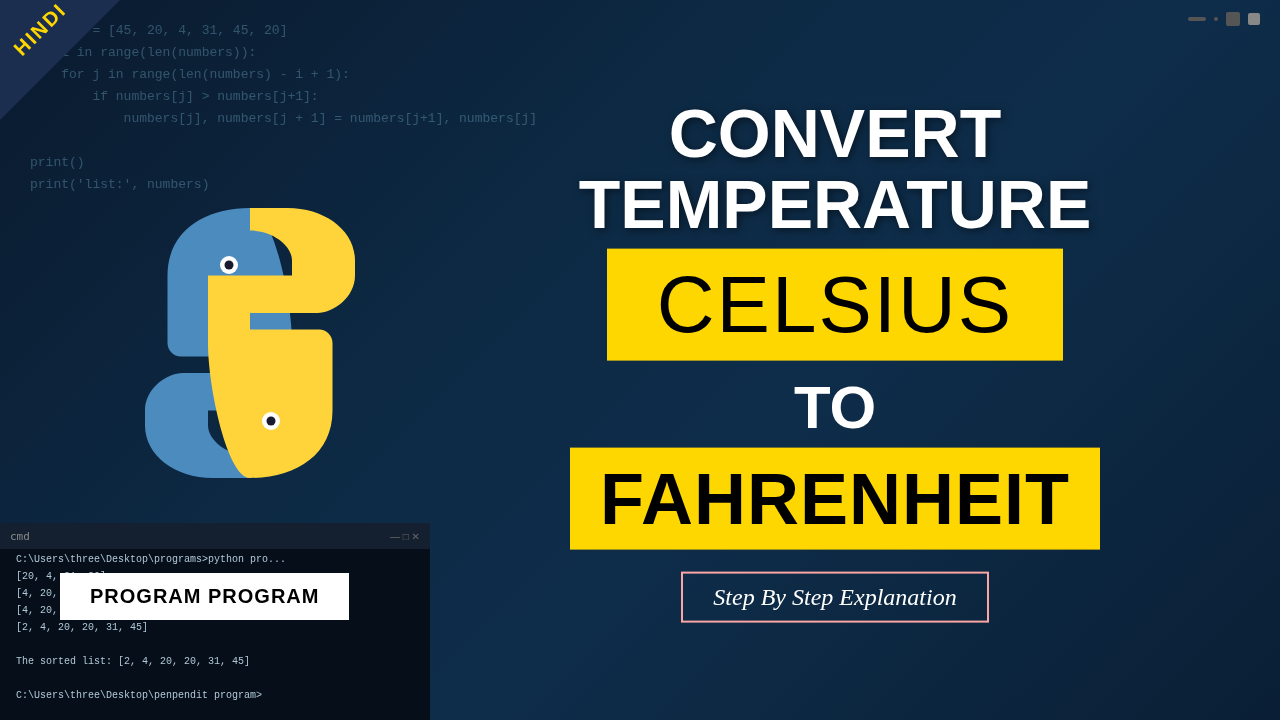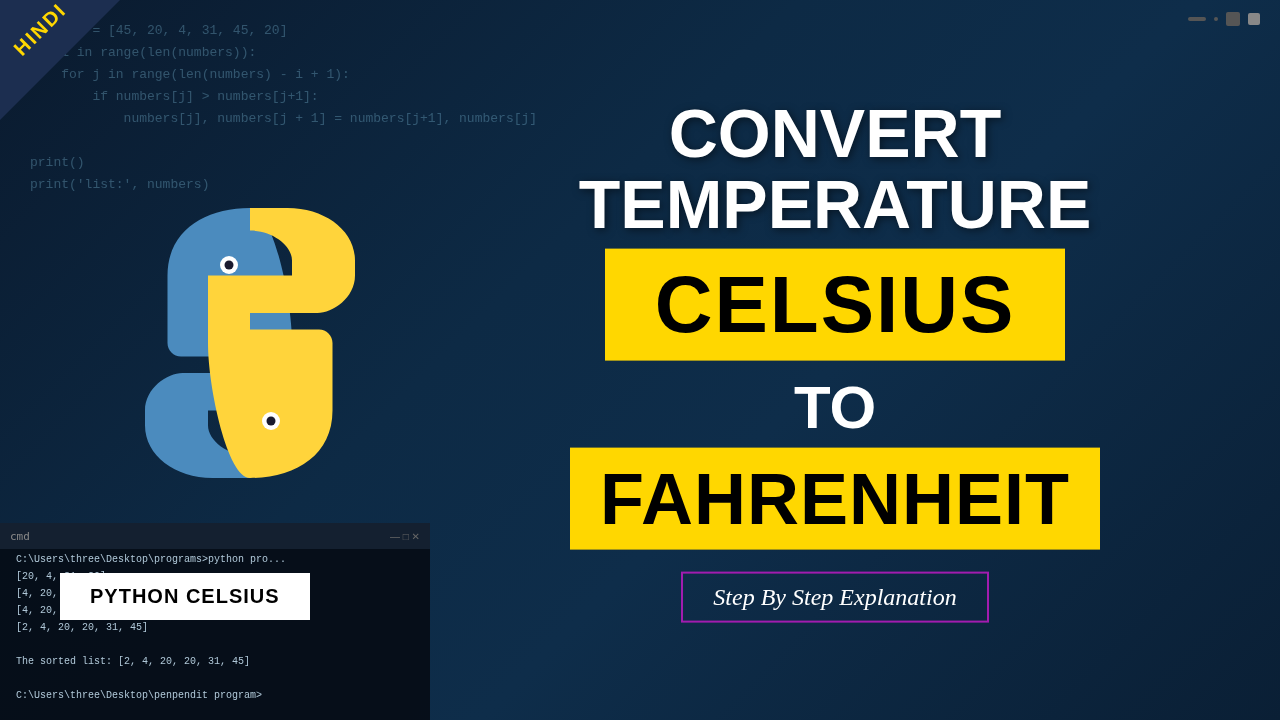--- a/index.html
+++ b/index.html
@@ -163,21 +163,21 @@
     .celsius-badge {
       background: #FFD700;
       padding: 10px 50px;
       margin: 8px 0;
       display: inline-block;
     }
 
     .celsius-text {
       font-family: 'Arial Black', Arial, sans-serif;
       font-size: 80px;
-      font-weight: 700;
+      font-weight: 400;
       color: #000;
       letter-spacing: 2px;
     }
 
     .to-text {
       font-family: 'Arial Black', Arial, sans-serif;
       font-size: 60px;
       font-weight: 900;
       color: white;
       text-align: center;
@@ -194,21 +194,21 @@
     .fahrenheit-text {
       font-family: 'Arial Black', Arial, sans-serif;
       font-size: 72px;
       font-weight: 900;
       color: #000;
       letter-spacing: 1px;
     }
 
     .step-explanation {
       margin-top: 20px;
-      border: 2px solid #a21caf;
+      border: 2px solid #fca5a5;
       padding: 10px 30px;
       display: inline-block;
     }
 
     .step-explanation-text {
       font-family: Georgia, 'Times New Roman', serif;
       font-size: 24px;
       font-style: italic;
       color: white;
       font-weight: normal;
@@ -251,21 +251,21 @@
 
       <circle cx="86" cy="48" r="6" fill="white"></circle>
       <circle cx="86" cy="48" r="3" fill="#1a1a2e"></circle>
 
       <circle cx="114" cy="152" r="6" fill="white"></circle>
       <circle cx="114" cy="152" r="3" fill="#1a1a2e"></circle>
     </svg>
   </div>
 
   <div class="python-program-label">
-    <span class="python-program-text">PYTHON CELSIUS</span>
+    <span class="python-program-text">PROGRAM PROGRAM</span>
   </div>
 
   <div style="position:absolute; bottom:0; left:0; width:430px; background:rgba(5,12,22,0.92); padding: 28px 16px 16px 16px; z-index:4;">
     <div style="position:absolute;top:0;left:0;right:0;height:26px;background:#142030;display:flex;align-items:center;padding:0 10px;">
       <span style="color:#888;font-size:11px;font-family:monospace;">cmd</span>
       <span style="margin-left:auto;color:#666;font-size:10px;">— □ ✕</span>
     </div>
     <div style="font-family:'Courier New',monospace;font-size:10px;color:#b0c8d8;line-height:17px;">
       C:\Users\three\Desktop\programs&gt;python pro...<br>
       [20, 4, 31, 20]<br>

